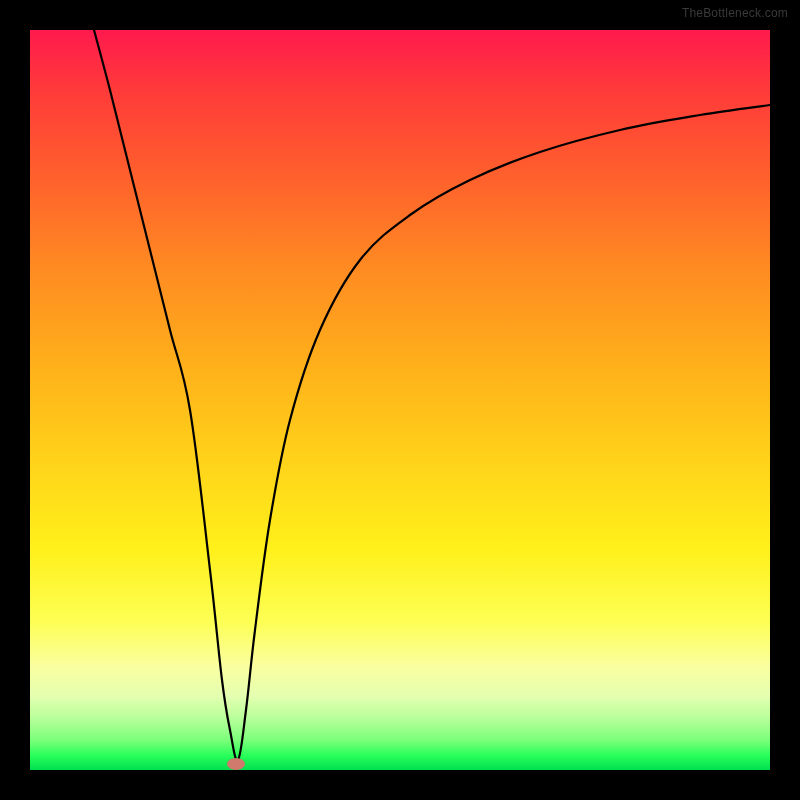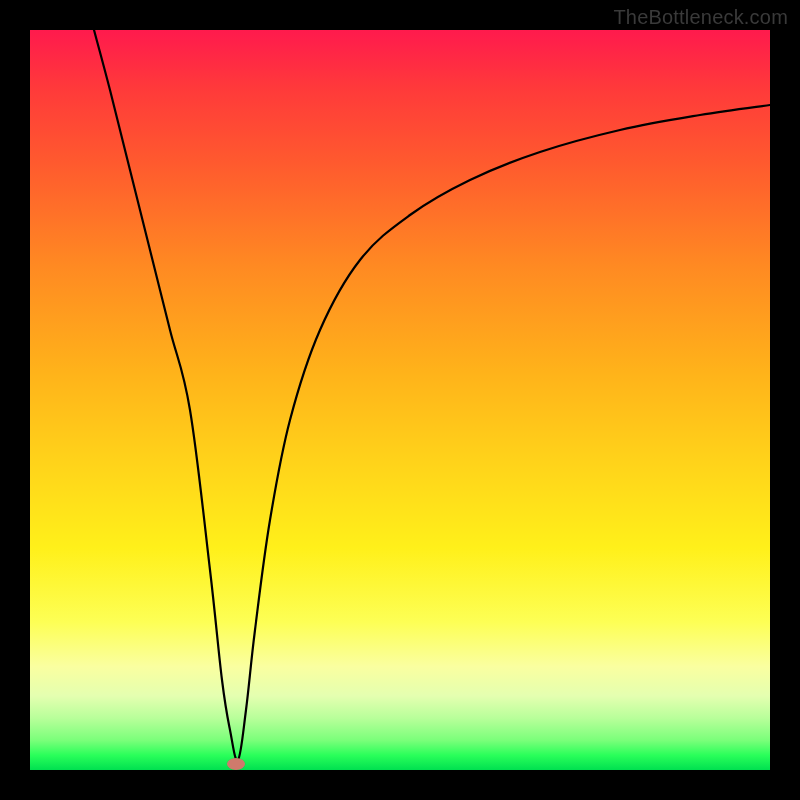--- a/index.html
+++ b/index.html
@@ -46,21 +46,21 @@
       #7aff7a 96%,
       #2aff5a 98%,
       #00e050 100%
     );
   }
   .watermark {
     position: absolute;
     top: 6px;
     right: 12px;
     color: #3a3a3a;
-    font-size: 20px;
+    font-size: 12px;
     font-weight: 500;
     letter-spacing: 0.2px;
     pointer-events: none;
     user-select: none;
   }
   svg.curve {
     position: absolute;
     left: 0;
     top: 0;
   }

